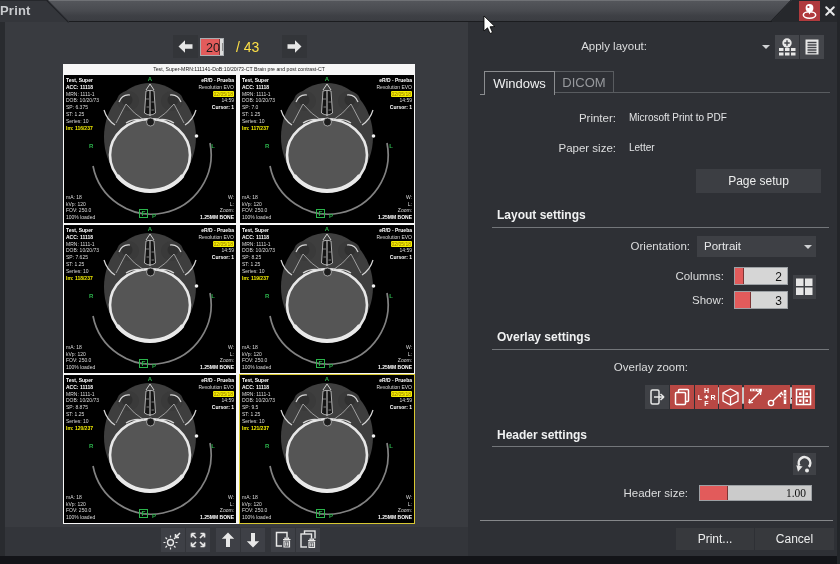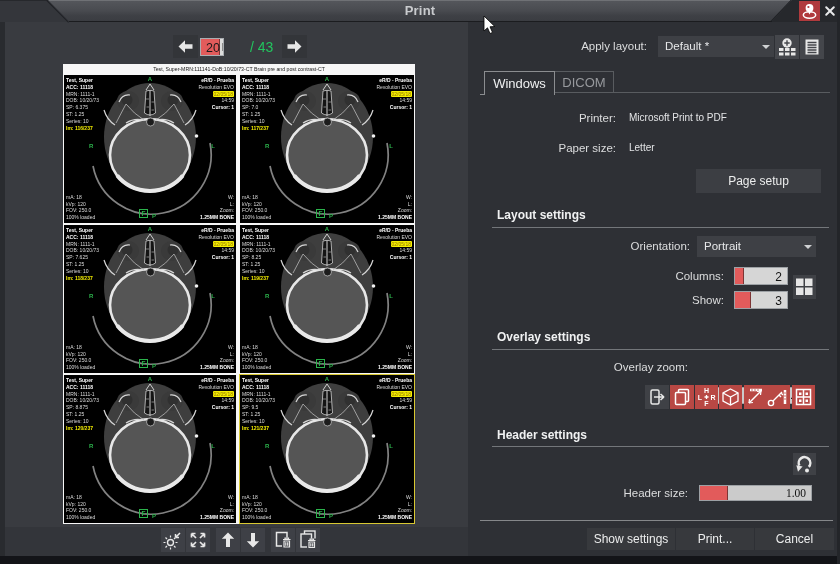--- a/index.html
+++ b/index.html
@@ -8,35 +8,35 @@
   .abs { position:absolute; }
   #win { position:absolute; left:0; top:0; width:840px; height:564px; background:#393b40; }
   
   #tl-corner { left:0; top:0; width:840px; height:22px; background:#34363b; border-top:1px solid #26282c; }
   #tr-corner { left:771px; top:0; width:69px; height:22px; background:#26282c; }
   #titletab { left:48px; top:0; width:744px; height:22px;
     background:linear-gradient(#54565b, #494b50 45%, #3e4045 70%, #3a3c41);
     clip-path:polygon(0 0, 744px 0, 723px 22px, 22px 22px);
     border-top:1px solid #6f7175; }
   #titleline { left:69px; top:21px; width:703px; height:1px; background:#1b1c1f; }
-  #title { left:0; top:3px; width:840px; text-align:center; font-size:13px; font-weight:bold; color:#c9cbce; letter-spacing:0.2px; }
+  #title { left:0; top:3px; width:840px; text-align:left; font-size:13px; font-weight:bold; color:#c9cbce; letter-spacing:0.2px; }
   #redbtn { left:799px; top:1px; width:21px; height:20px; background:#b03a3d; }
   
   #leftedge { left:0; top:22px; width:5px; height:534px; background:#292b2f; }
   #rightpanel { left:468px; top:22px; width:369px; height:534px; background:#2e3035; }
   #rightedge { left:837px; top:0px; width:3px; height:564px; background:#232529; }
   #bottombar { left:0; top:556px; width:840px; height:8px; background:#131418; }
   #toolstrip { left:5px; top:527px; width:463px; height:29px; background:#33353a; }
   
   .navbtn { top:35px; width:25px; height:23px; background:#333539; }
   #spin20 { left:200px; top:38px; width:24px; height:18px; background:#dcdcdc; border:1px solid #a9adb1; }
   #spin20 .fill { position:absolute; left:0; top:0; width:19px; height:16px; background:#e25b5b; border-right:1px solid #7d3535; }
   #spin20 .tick { position:absolute; left:21px; top:4px; width:1px; height:8px; background:#8a8a8a; }
   #spin20 .val { position:absolute; right:3px; top:2px; font-size:12.5px; color:#1a1a1a; }
-  #slash43 { left:250px; top:39px; font-size:14px; color:#22c55e; }
+  #slash43 { left:236px; top:39px; font-size:14px; color:#fde047; }
   
   #page { left:63px; top:64px; width:352px; height:460px; background:#f7f7f7; }
   #pagehdr { position:absolute; left:0; top:0; width:352px; height:11px; text-align:center; font-size:5.2px; color:#1a1a1a; line-height:11px; }
   .cell { position:absolute; width:172px; height:148px; background:#000; overflow:hidden; }
   .cell svg.ct { position:absolute; left:0; top:0; }
   .ov { position:absolute; font-size:5px; line-height:6.8px; color:#dcdcdc; }
   .ov b { color:#fff; }
   .tl { left:2px; top:2px; text-align:left; }
   .tr { right:2px; top:2px; text-align:right; }
   .bl { left:2px; bottom:2px; text-align:left; }
@@ -283,21 +283,20 @@
       <rect x="8.5" y="3" width="10.5" height="13" fill="none" stroke="#e8e8e8" stroke-width="1.4"></rect>
       <rect x="5" y="6" width="10.5" height="13" fill="#3e4046" stroke="#e8e8e8" stroke-width="1.4"></rect>
       <rect x="11" y="10.5" width="9.5" height="9.5" fill="#3e4046"></rect>
       <g stroke="#e8e8e8" stroke-width="1.2" fill="none">
           <path d="M12 12.5 h7.5 M14 12.5 v-1.3 h3.5 v1.3 M13 14 v5.5 h5.5 v-5.5 z M14.8 15.2 v3.2 M16.7 15.2 v3.2"></path>
         </g>
     </svg>
   </div>
 
   <div class="lbl" style="left:500px; top:40px; width:147px;">Apply layout:</div>
-  <div class="drop" style="left:658px; top:36px; width:116px;">Default *</div>
   <div class="caret" style="left:762px; top:45px;"></div>
   <div class="ibtn" style="left:775px; top:35px;">
     <svg width="24" height="24" viewBox="0 0 24 24">
       <g fill="#e8e8e8">
           <rect x="4" y="13" width="4.5" height="3"></rect>
           <rect x="10" y="13" width="4.5" height="3"></rect>
           <rect x="16" y="13" width="4.5" height="3"></rect>
           <rect x="4" y="17.5" width="4.5" height="3"></rect>
           <rect x="10" y="17.5" width="4.5" height="3"></rect>
           <rect x="16" y="17.5" width="4.5" height="3"></rect>
@@ -432,21 +431,20 @@
   </div>
 
   <div class="lbl" style="left:540px; top:487px; width:148px;">Header size:</div>
   <div class="slider" style="left:699px; top:485px; height:16px;font-family:Liberation Serif, serif;">
       <span class="fill" style="width:28px; height:14px;"></span>
       <span class="v">1.00</span>
     </div>
 
   <div class="sep" style="left:480px; top:520px; width:353px; background:#85878a;"></div>
 
-  <div class="btn" style="left:587px; top:528px; width:88px; height:22px; line-height:22px; background:#37393d;">Show settings</div>
   <div class="btn" style="left:676px; top:528px; width:78px; height:22px; line-height:22px; background:#37393d;">Print...</div>
   <div class="btn" style="left:755px; top:528px; width:79px; height:22px; line-height:22px; background:#37393d;">Cancel</div>
 
   <div class="abs" id="bottombar"></div>
   <div class="abs" id="rightedge"></div>
 
   <svg class="abs" style="left:483px; top:15px; z-index:9" width="14" height="21" viewBox="0 0 14 21">
     <path d="M1 1 L1 16 L4.5 12.8 L7 18.5 L9.5 17.4 L7 11.8 L11.8 11.5 Z" fill="#fff" stroke="#000" stroke-width="0.8"></path>
   </svg>
 </div>

